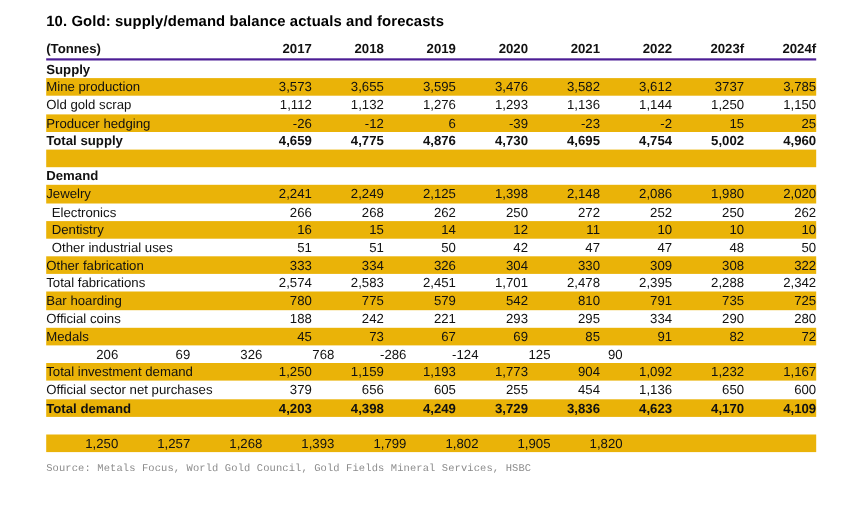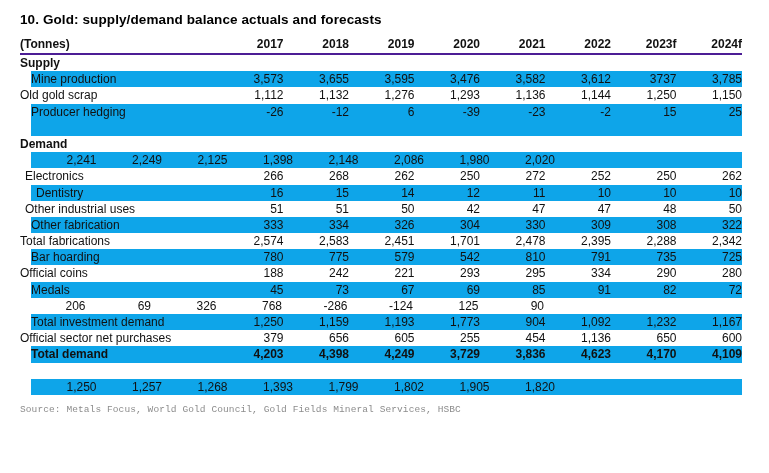--- a/index.html
+++ b/index.html
@@ -1,34 +1,34 @@
 <!DOCTYPE html>
 <html><head>
 <meta charset="utf-8">
 <style>
   html, body { margin: 0; padding: 0; background: #ffffff; }
   body {
     width: 769px; height: 473px; overflow: hidden;
     font-family: "Liberation Sans", "DejaVu Sans", sans-serif;
     color: #111111;
   }
-  .page { padding: 12px 27px 0 20px; }
+  .page { padding: 12px 27px 0 42px; }
   .title {
     font-size: 13.5px; font-weight: bold; letter-spacing: .1px;
     margin-bottom: 9px; color: #000;
   }
   .thead {
     display: flex; align-items: flex-end;
     font-weight: bold; font-size: 12px; height: 17px; line-height: 17px;
     border-bottom: 2px solid #4c1d95;
   }
   .row {
     display: flex; height: 16.2px; line-height: 16.2px; font-size: 12px;
   }
-  .row.shaded { background: #0ea5e9; margin-left: 11px; }
+  .row.shaded { background: #eab308; }
   .row.bold { font-weight: bold; }
   .label { flex: 1 1 auto; white-space: nowrap; overflow: hidden; }
   .label.indent { padding-left: 5px; }
   .cell { width: 65.5px; flex: 0 0 65.5px; text-align: right; white-space: nowrap; }
   .source {
     margin-top: 9px; font-size: 9.5px; color: #8c8c8c; letter-spacing: .1px; font-family: Liberation Mono, monospace;
   }
 </style>
 </head>
 <body>
@@ -77,27 +77,39 @@
         <span class="label">Producer hedging</span>
         <span class="cell">-26</span>
         <span class="cell">-12</span>
         <span class="cell">6</span>
         <span class="cell">-39</span>
         <span class="cell">-23</span>
         <span class="cell">-2</span>
         <span class="cell">15</span>
         <span class="cell">25</span>
       </div>
+      <div class="row bold">
+        <span class="label">Total supply</span>
+        <span class="cell">4,659</span>
+        <span class="cell">4,775</span>
+        <span class="cell">4,876</span>
+        <span class="cell">4,730</span>
+        <span class="cell">4,695</span>
+        <span class="cell">4,754</span>
+        <span class="cell">5,002</span>
+        <span class="cell">4,960</span>
+      </div>
       <div class="row shaded">
         <span class="label"></span>
       </div>
       <div class="row bold">
         <span class="label">Demand</span>
       </div>
       <div class="row shaded">
+        <span class="label">Jewelry</span>
         <span class="cell">2,241</span>
         <span class="cell">2,249</span>
         <span class="cell">2,125</span>
         <span class="cell">1,398</span>
         <span class="cell">2,148</span>
         <span class="cell">2,086</span>
         <span class="cell">1,980</span>
         <span class="cell">2,020</span>
       </div>
       <div class="row">

